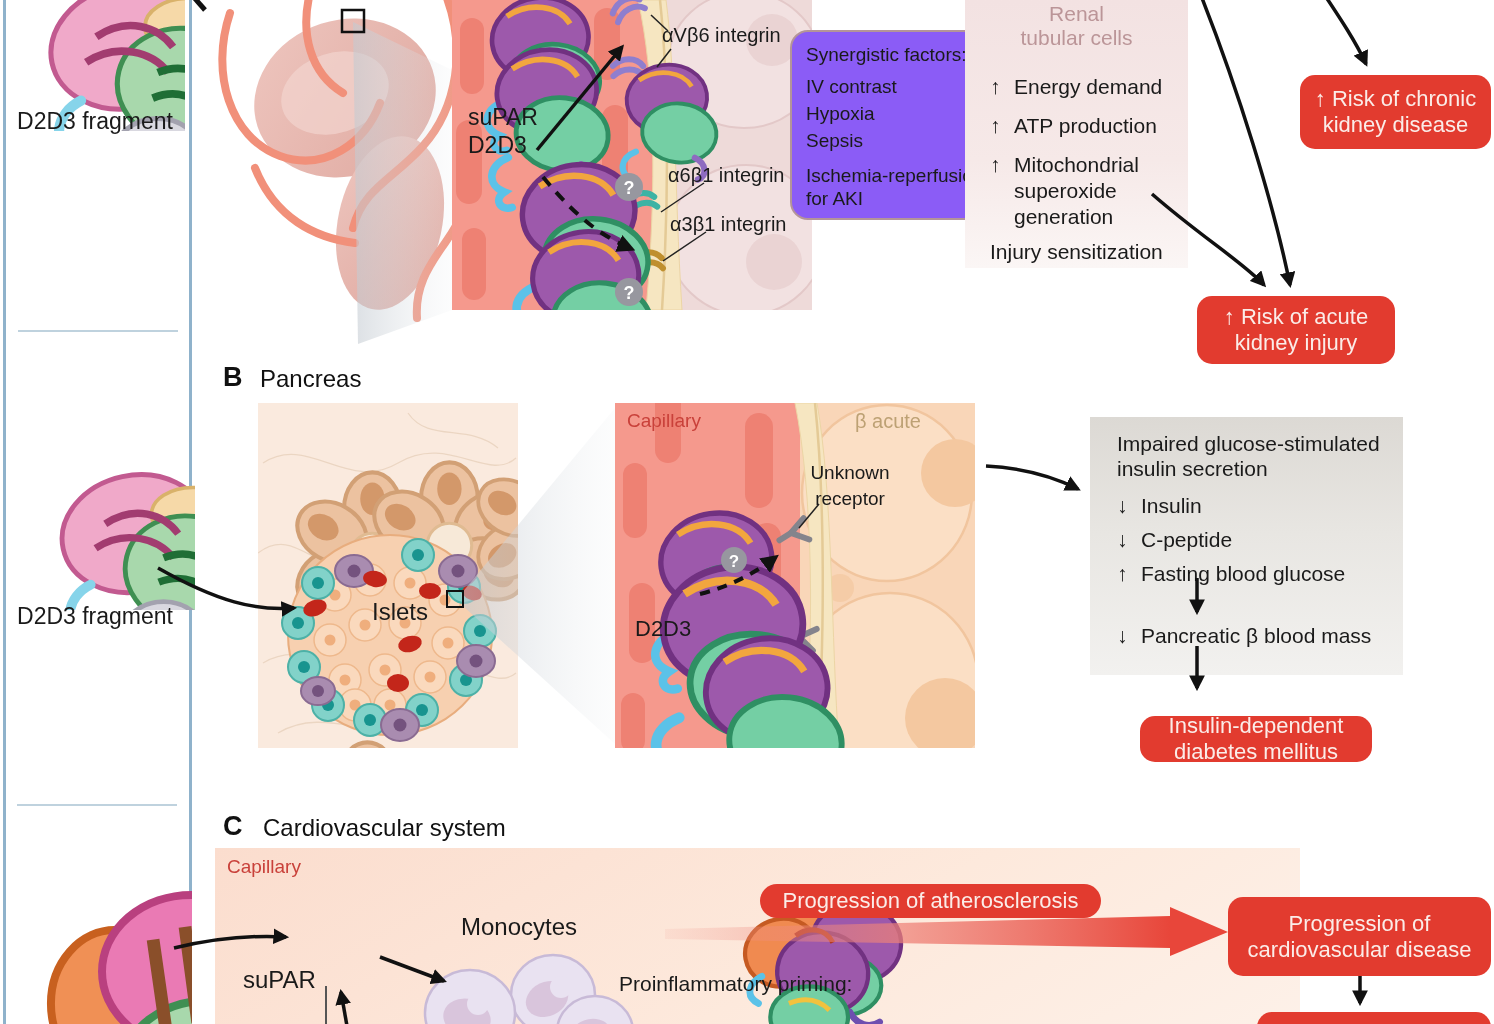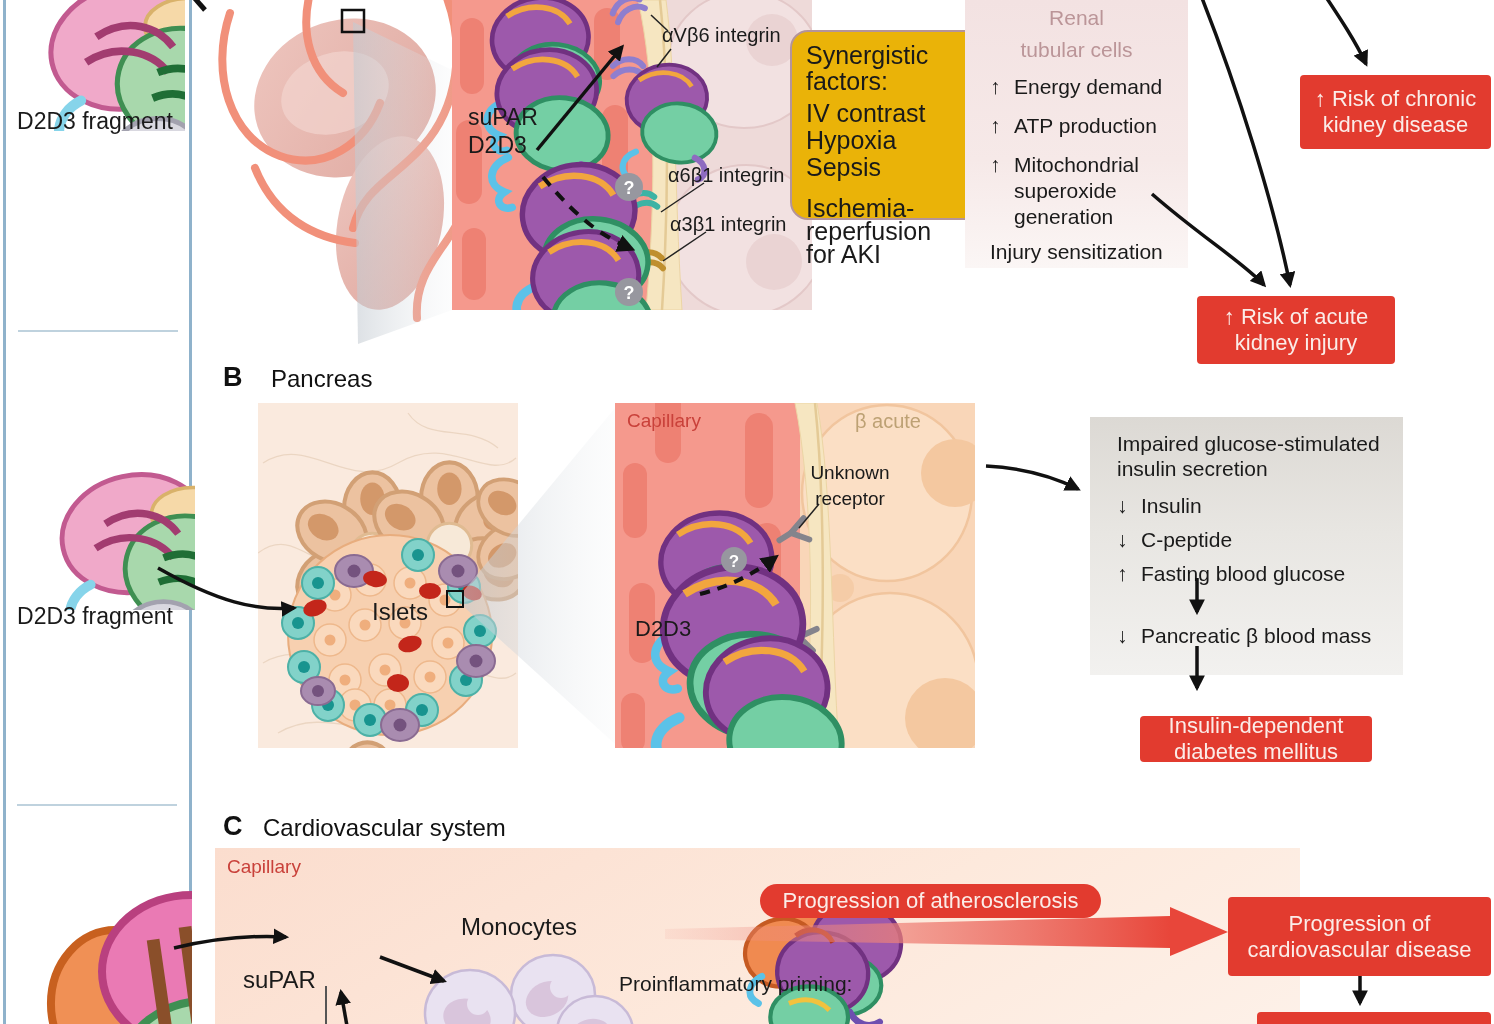--- a/index.html
+++ b/index.html
@@ -1,27 +1,27 @@
 <!DOCTYPE html>
 <html><head>
 <meta charset="utf-8">
 <style>
   html,body{margin:0;padding:0;background:#ffffff;}
   #canvas{position:relative;width:1494px;height:1024px;background:#ffffff;overflow:hidden;
           font-family:"Liberation Sans", sans-serif;color:#1a1a1a;}
   .abs{position:absolute;}
   .lbl{position:absolute;white-space:pre-line;color:#1a1a1a;}
   .center{text-align:center;}
-  .redbox{position:absolute;background:#e23b2f;color:#fbece8;border-radius:4px;
+  .redbox{position:absolute;background:#e23b2f;color:#fbece8;border-radius:15px;
           display:flex;align-items:center;justify-content:center;text-align:center;
           font-size:22px;line-height:26px;white-space:pre-line;}
   .panel-letter{position:absolute;font-size:27px;font-weight:bold;color:#111;}
   .panel-title{position:absolute;font-size:24px;color:#111;}
-  .whitebox{position:absolute;background:#eab308;border:2px solid #b49499;border-radius:18px;
-            font-size:25px;line-height:26px;}
+  .whitebox{position:absolute;background:#8b5cf6;border:2px solid #b49499;border-radius:18px;
+            font-size:19px;line-height:26px;}
   .row{display:flex;font-size:21px;line-height:26px;}
   .row .pfx{width:24px;flex:0 0 24px;}
   .row .txt{white-space:pre-line;}
   .sidebar-divider{position:absolute;height:2px;background:#bfd2de;}
   svg{position:absolute;display:block;}
 </style>
 </head>
 <body>
 
 <div id="canvas">
@@ -173,27 +173,27 @@
   <div class="lbl" style="left:468px;top:103px;font-size:23px;line-height:28px;">suPAR
 D2D3</div>
   <div class="lbl" style="left:662px;top:24px;font-size:20px;white-space:nowrap;">αVβ6 integrin</div>
   <div class="lbl" style="left:668px;top:164px;font-size:20px;white-space:nowrap;">α6β1 integrin</div>
   <div class="lbl" style="left:670px;top:213px;font-size:20px;white-space:nowrap;text-align:center;">α3β1 integrin</div>
 
   <div class="whitebox" style="left:790px;top:30px;width:186px;height:176px;padding:10px 0 0 14px;">
     <div style="margin-bottom:6px;">Synergistic factors:</div>
     <div style="margin-bottom:1px;">IV contrast</div>
     <div style="margin-bottom:1px;">Hypoxia</div>
-    <div style="margin-bottom:17px;">Sepsis</div>
+    <div style="margin-bottom:10px;">Sepsis</div>
     <div style="white-space:pre-line;line-height:23px;">Ischemia-reperfusion
 for AKI</div>
   </div>
 
   <div class="abs" style="left:965px;top:0;width:223px;height:268px;background:linear-gradient(180deg,#f3e2e2 0%,#f6e9e8 60%,#fbf6f5 100%);">
-    <div class="lbl center" style="left:0;top:2px;width:223px;font-size:21px;line-height:32px;color:#bb9598;">Renal
+    <div class="lbl center" style="left:0;top:2px;width:223px;font-size:21px;line-height:24px;color:#bb9598;">Renal
 tubular cells</div>
     <div class="abs" style="left:25px;top:74px;">
       <div class="row">
         <span class="pfx">↑</span>
         <span class="txt">Energy demand</span>
       </div>
       <div class="row" style="margin-top:13px;">
         <span class="pfx">↑</span>
         <span class="txt">ATP production</span>
       </div>
@@ -206,21 +206,21 @@
       <div style="margin-top:10px;font-size:21px;">Injury sensitization</div>
     </div>
   </div>
 
   <div class="redbox" style="left:1300px;top:75px;width:191px;height:74px;">↑ Risk of chronic
 kidney disease</div>
   <div class="redbox" style="left:1197px;top:296px;width:198px;height:68px;">↑ Risk of acute
 kidney injury</div>
 
   <div class="panel-letter" style="left:223px;top:362px;">B</div>
-  <div class="panel-title" style="left:271px;top:365px;">Pancreas</div>
+  <div class="panel-title" style="left:260px;top:365px;">Pancreas</div>
 
   <svg style="left:258px;top:403px;" width="260" height="345">
     <rect x="0" y="0" width="260" height="345" fill="#faeade"></rect>
     <g fill="none" stroke="#ead4c0" stroke-width="1.3" opacity="0.9">
       <path d="M5,60 C50,30 90,90 140,60 C190,30 230,80 258,55"></path>
       <path d="M0,150 C40,120 60,180 110,160 C160,140 200,190 258,165"></path>
       <path d="M5,260 C55,230 95,290 150,265 C200,245 235,290 258,270"></path>
       <path d="M20,330 C70,300 120,345 180,320"></path>
       <path d="M150,10 C170,40 210,20 240,45"></path>
     </g>

